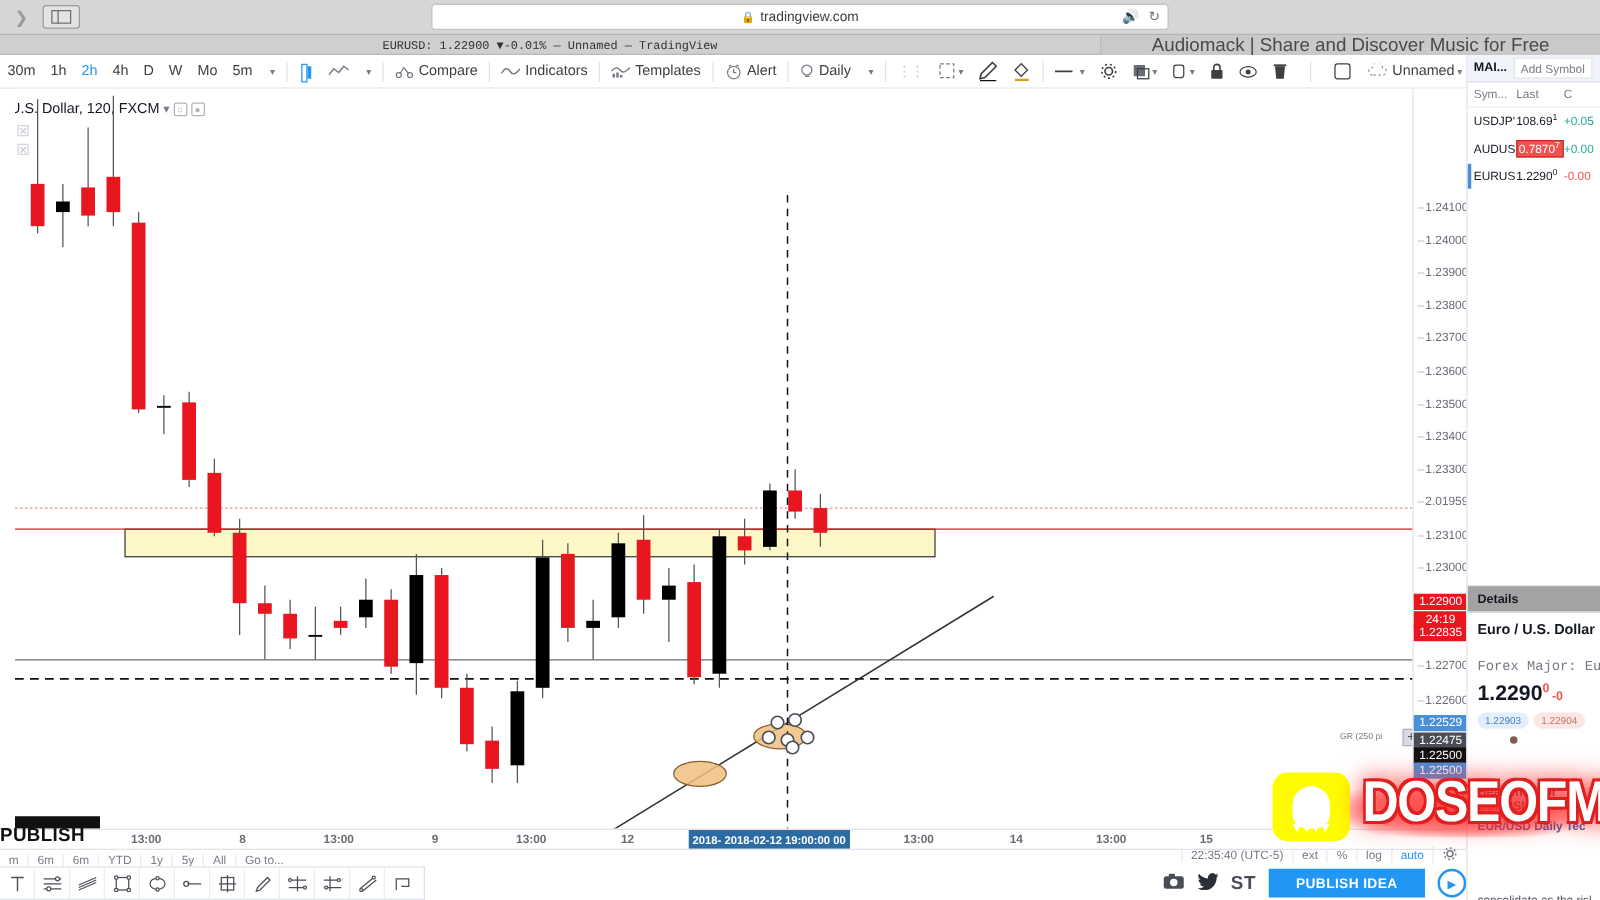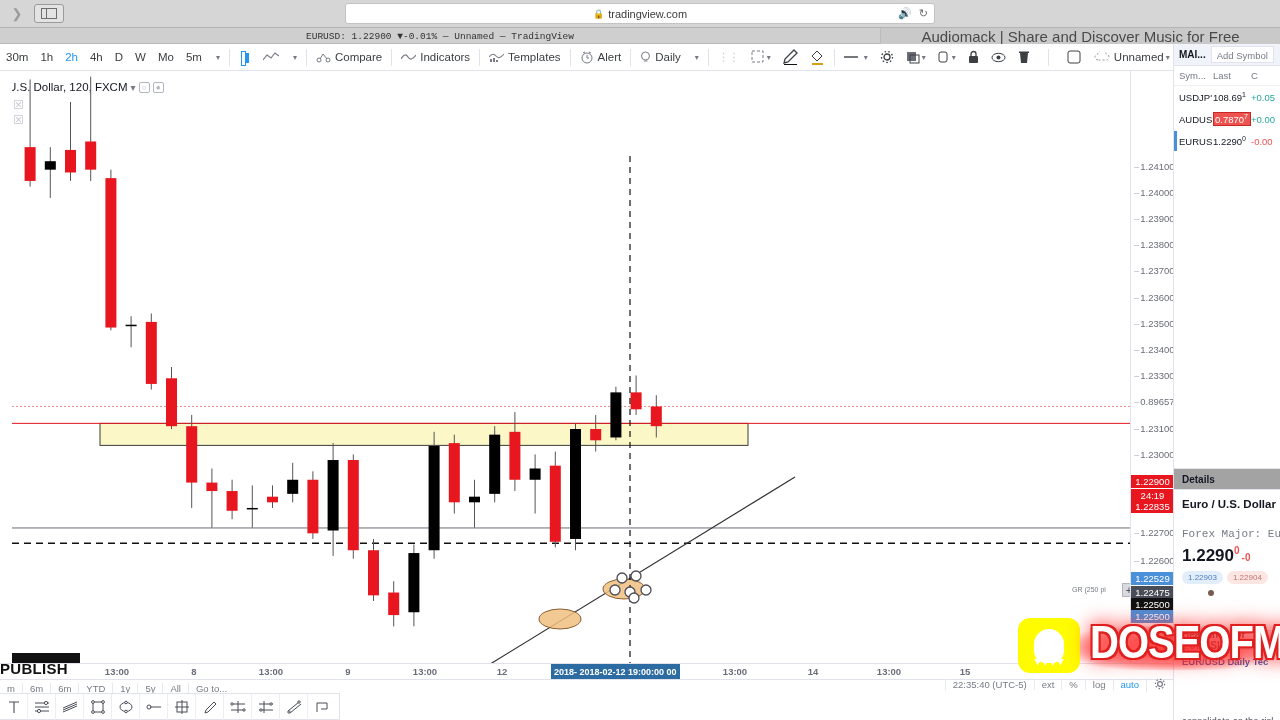--- a/index.html
+++ b/index.html
@@ -551,21 +551,21 @@
   <div class="price-axis">
     <div class="pa-tick" style="top:90px">1.24100</div>
     <div class="pa-tick" style="top:116px">1.24000</div>
     <div class="pa-tick" style="top:142px">1.23900</div>
     <div class="pa-tick" style="top:168px">1.23800</div>
     <div class="pa-tick" style="top:194px">1.23700</div>
     <div class="pa-tick" style="top:221px">1.23600</div>
     <div class="pa-tick" style="top:247px">1.23500</div>
     <div class="pa-tick" style="top:273px">1.23400</div>
     <div class="pa-tick" style="top:299px">1.23300</div>
-    <div class="pa-tick" style="top:325px">0.89657</div>
+    <div class="pa-tick" style="top:325px">2.01959</div>
     <div class="pa-tick" style="top:352px">1.23100</div>
     <div class="pa-tick" style="top:378px">1.23000</div>
 
     <div class="pa-badge" style="top:404px;background:#e8161f;">1.22900</div>
     <div class="pa-badge" style="top:418px;background:#e8161f;">24:19</div>
     <div class="pa-badge" style="top:429px;background:#e8161f;">1.22835</div>
 
     <div class="pa-tick" style="top:456px">1.22700</div>
     <div class="pa-tick" style="top:484px">1.22600</div>
 
@@ -698,20 +698,37 @@
     <div class="sr-item">log</div>
     <div class="sr-item blue">auto</div>
     <div class="sr-item">
       <svg width="12" height="12" viewBox="0 0 12 12">
           <circle cx="6" cy="6" r="2.4" fill="none" stroke="#787b86" stroke-width="1.2"></circle>
           <circle cx="6" cy="6" r="4.6" fill="none" stroke="#787b86" stroke-width="1.2" stroke-dasharray="1.5 2"></circle>
         </svg>
     </div>
   </div>
 
+  <div class="publish-row">
+    <span>
+      <svg width="18" height="14" viewBox="0 0 18 14">
+          <rect x="1" y="3" width="16" height="10" rx="2" fill="#4a4d57"></rect>
+          <circle cx="9" cy="8" r="3" fill="#fff"></circle>
+          <rect x="5" y="1" width="5" height="2.5" rx="1" fill="#4a4d57"></rect>
+        </svg>
+    </span>
+    <span>
+      <svg width="17" height="14" viewBox="0 0 17 14">
+          <path d="M17 2 a7 7 0 0 1-2 .6 A3.4 3.4 0 0 0 16.5 .7 a7 7 0 0 1-2.2.85 A3.5 3.5 0 0 0 8.4 4.7 A10 10 0 0 1 1.2 1 a3.5 3.5 0 0 0 1.1 4.7 A3.4 3.4 0 0 1 .7 5.3 a3.5 3.5 0 0 0 2.8 3.4 a3.5 3.5 0 0 1-1.6.06 a3.5 3.5 0 0 0 3.3 2.4 A7 7 0 0 1 0 12.6 a10 10 0 0 0 5.4 1.6 c6.4 0 9.9-5.3 9.9-9.9 v-.45 A7 7 0 0 0 17 2 Z" fill="#2c3036"></path>
+        </svg>
+    </span>
+    <span style="font-size:15px;font-weight:bold;color:#4a4d57;letter-spacing:.5px;">ST</span>
+    <span class="publish-btn">PUBLISH IDEA</span>
+    <span class="play-btn">▶</span>
+  </div>
 
   <div class="right-panel">
     <div class="wl-head">
       <span>MAI...</span>
       <span class="add-symbol">Add Symbol</span>
     </div>
     <div class="wl-colhead">
       <span style="width:34px">Sym...</span>
       <span style="width:38px">Last</span>
       <span>C</span>

